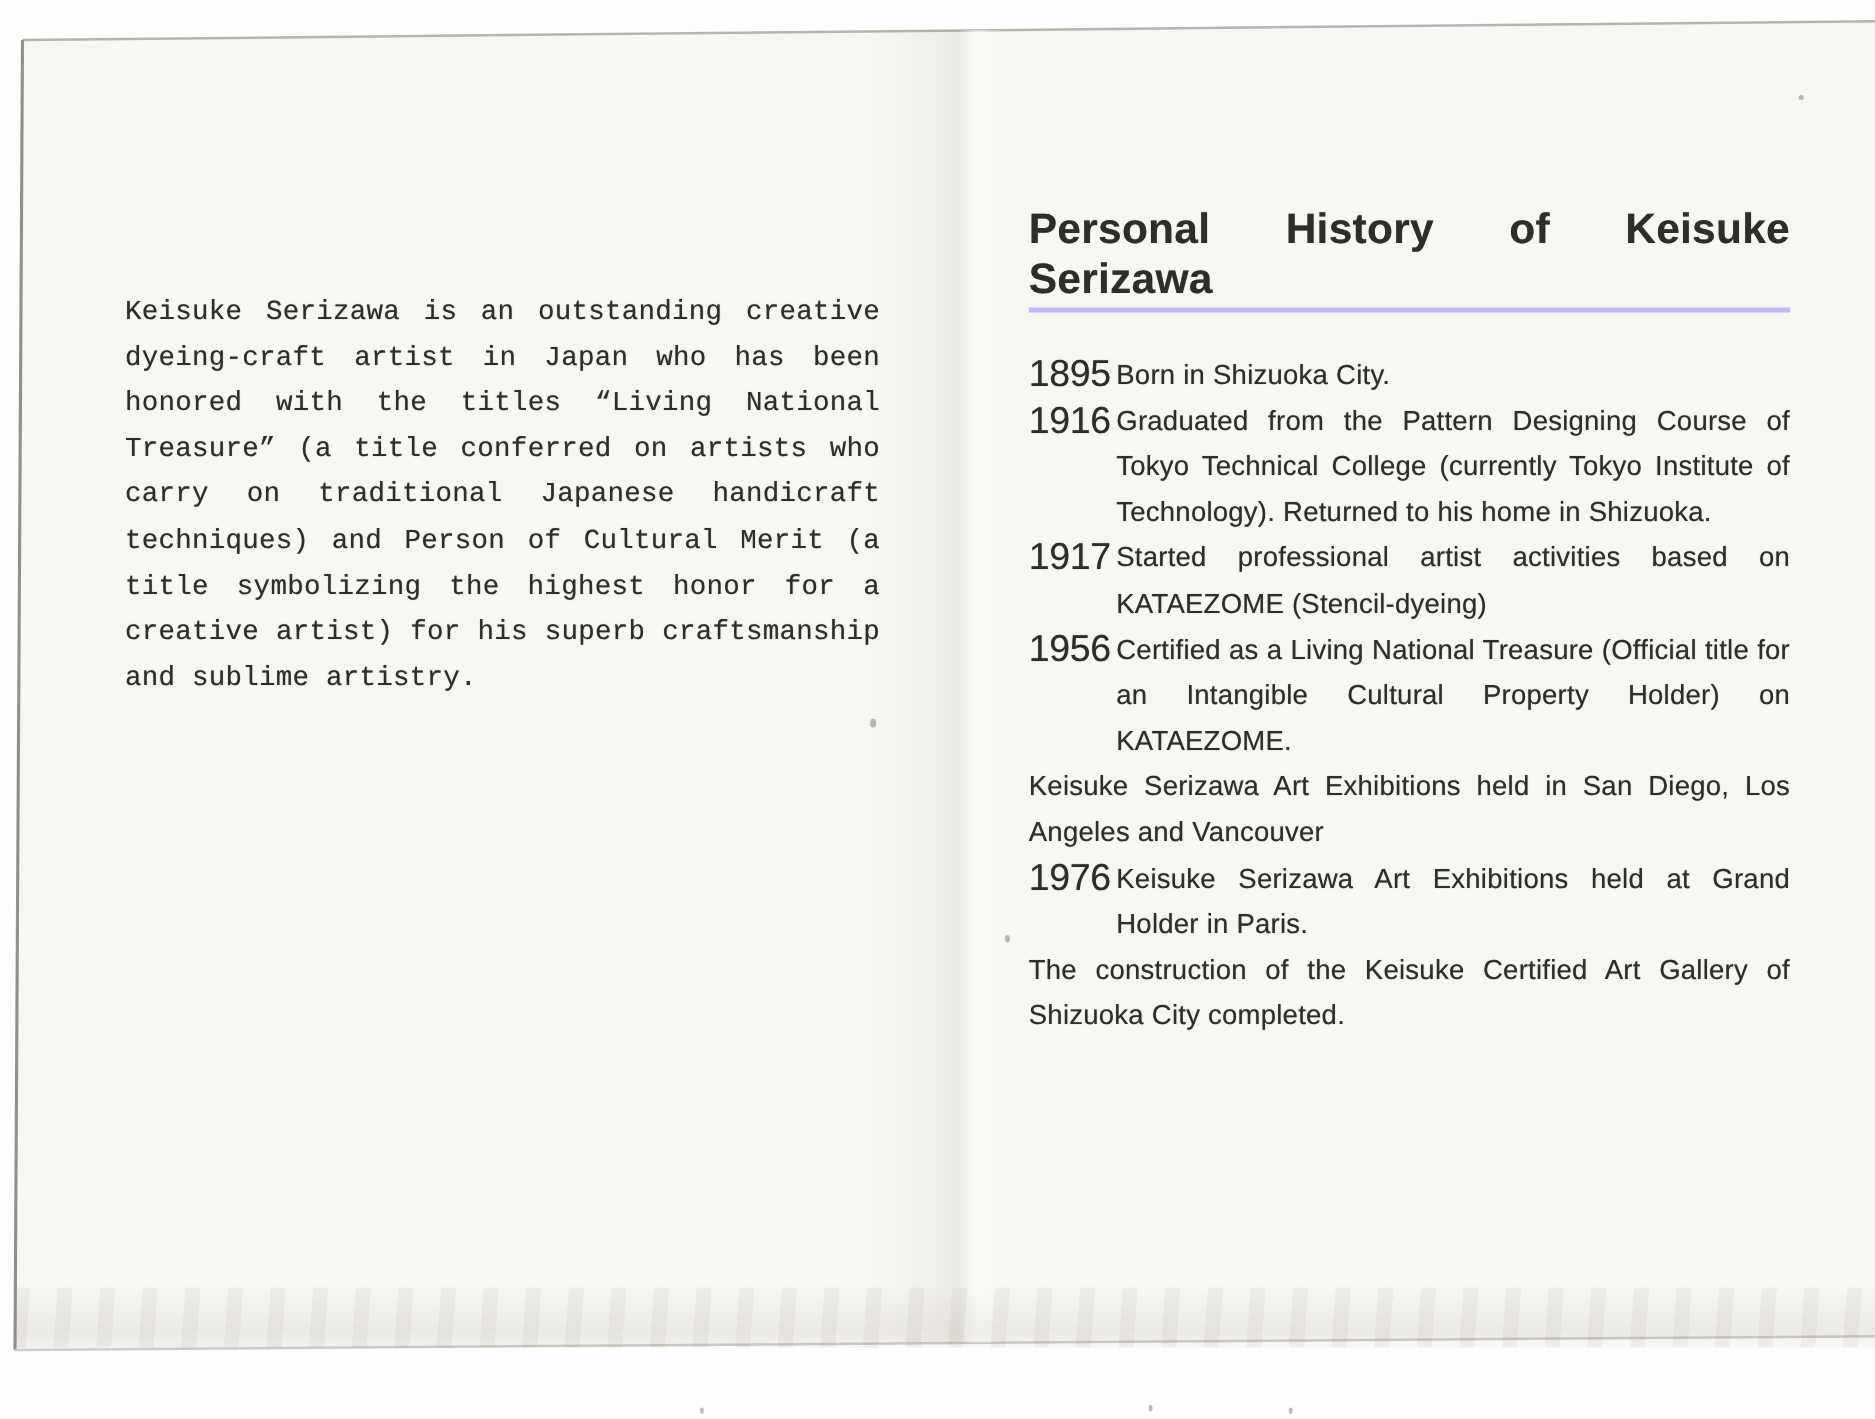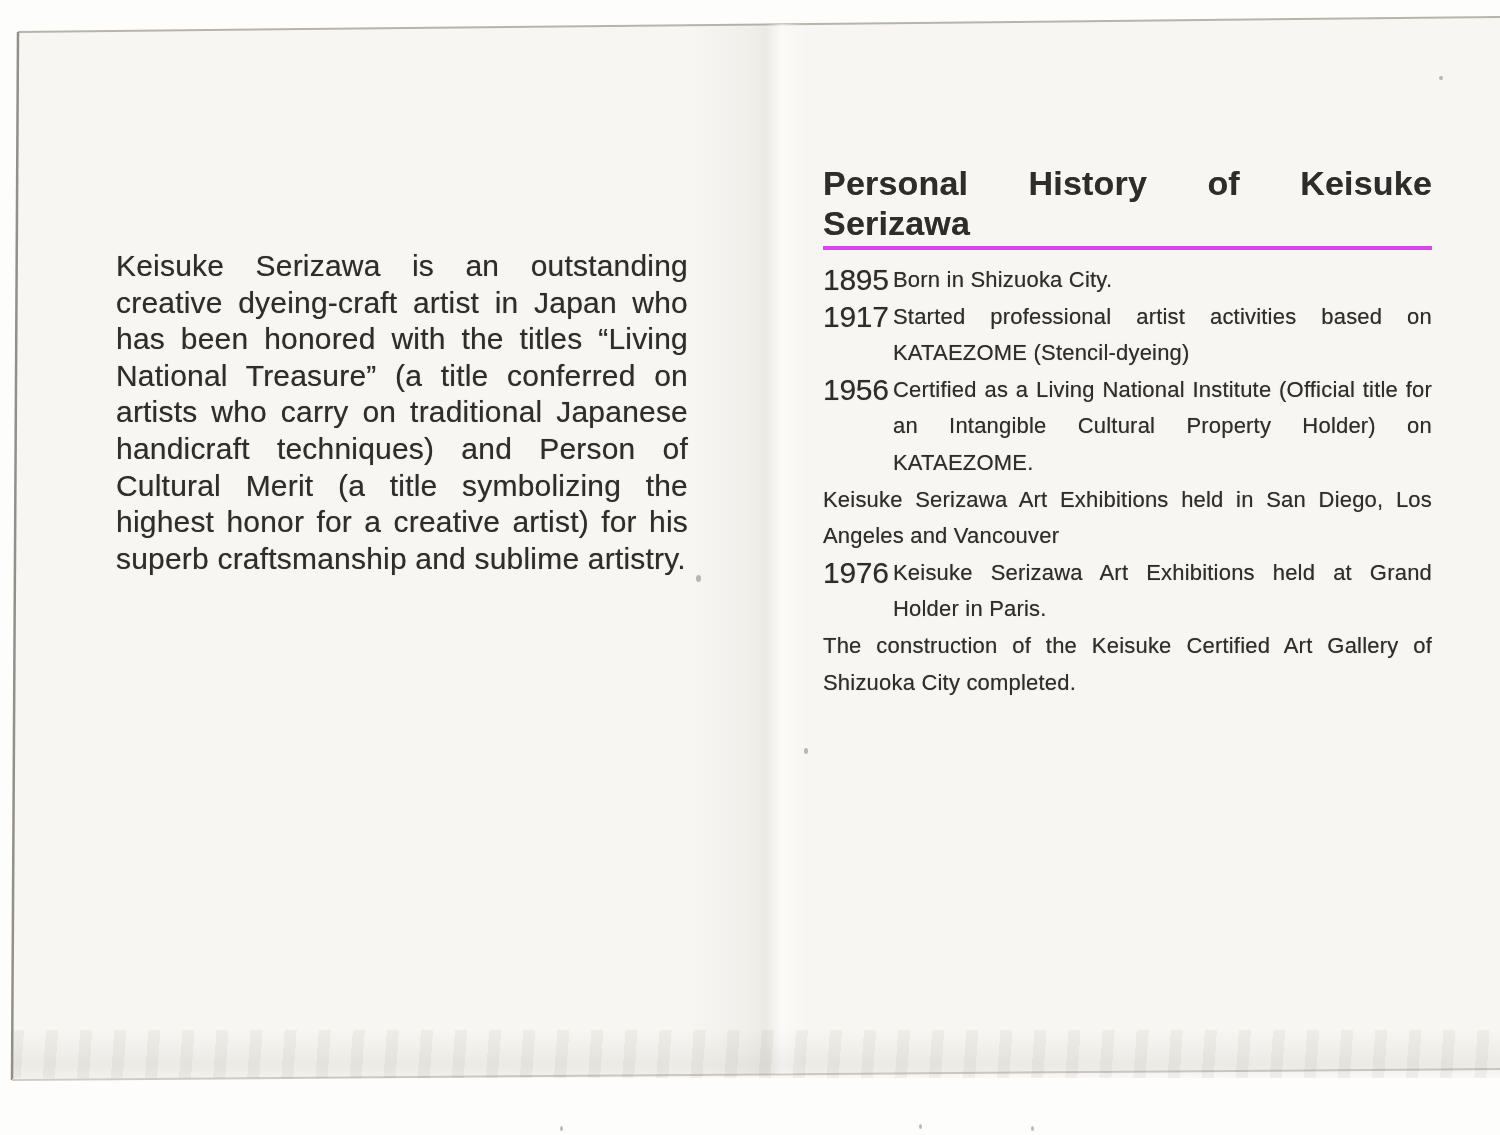--- a/index.html
+++ b/index.html
@@ -49,42 +49,43 @@
         rgba(122,115,102,0.09) 72%,
         rgba(122,115,102,0.04) 100%);
     pointer-events: none;
   }
   .text-layer { position: absolute; z-index: 2; color: #2e2d2b; }
   .left-page-text {
     left: 100px; top: 232px;
     width: 604px;
   }
   .intro-paragraph {
-    margin: 16px;
-    font-size: 30px;
+    margin: 0;
+    font-size: 22px;
     line-height: 36.6px;
     text-align: justify;
     text-align-last: left;
     letter-spacing: 0.2px;
     text-shadow: 0 0 0.8px rgba(44,43,41,0.55);
+    font-family: Liberation Mono, monospace;
   }
   .right-page-text {
     left: 823px; top: 163px;
     width: 609px;
   }
   .history-heading {
-    margin: 0 0 12px 0;
+    margin: 0 0 32px 0;
     font-size: 34px;
     font-weight: bold;
     line-height: 40px;
     letter-spacing: 0.2px;
     text-align: justify;
     text-align-last: justify;
     padding-bottom: 3px;
-    border-bottom: 4px solid #d946ef;
+    border-bottom: 4px solid #c4b5fd;
     text-shadow: 0 0 0.6px rgba(44,43,41,0.5);
   }
   .timeline { width: 100%; }
   .timeline-entry { display: flex; justify-content: center; }
   .timeline-year {
     flex: 0 0 70px;
     width: 70px;
     font-size: 30px;
     line-height: 36.6px;
     letter-spacing: -0.3px;
@@ -127,26 +128,30 @@
   </div>
 
   <div class="text-layer right-page-text">
     <h1 class="history-heading">Personal History of Keisuke Serizawa</h1>
     <div class="timeline">
         <div class="timeline-entry">
           <div class="timeline-year">1895</div>
           <div class="timeline-event">Born in Shizuoka City.</div>
         </div>
         <div class="timeline-entry">
+          <div class="timeline-year">1916</div>
+          <div class="timeline-event">Graduated from the Pattern Designing Course of Tokyo Technical College (currently Tokyo Institute of Technology). Returned to his home in Shizuoka.</div>
+        </div>
+        <div class="timeline-entry">
           <div class="timeline-year">1917</div>
           <div class="timeline-event">Started professional artist activities based on KATAEZOME (Stencil-dyeing)</div>
         </div>
         <div class="timeline-entry">
           <div class="timeline-year">1956</div>
-          <div class="timeline-event">Certified as a Living National Institute (Official title for an Intangible Cultural Property Holder) on KATAEZOME.</div>
+          <div class="timeline-event">Certified as a Living National Treasure (Official title for an Intangible Cultural Property Holder) on KATAEZOME.</div>
         </div>
         <div class="timeline-entry">
           <div class="timeline-event">Keisuke Serizawa Art Exhibitions held in San Diego, Los Angeles and Vancouver</div>
         </div>
         <div class="timeline-entry">
           <div class="timeline-year">1976</div>
           <div class="timeline-event">Keisuke Serizawa Art Exhibitions held at Grand Holder in Paris.</div>
         </div>
         <div class="timeline-entry">
           <div class="timeline-event">The construction of the Keisuke Certified Art Gallery of Shizuoka City completed.</div>

